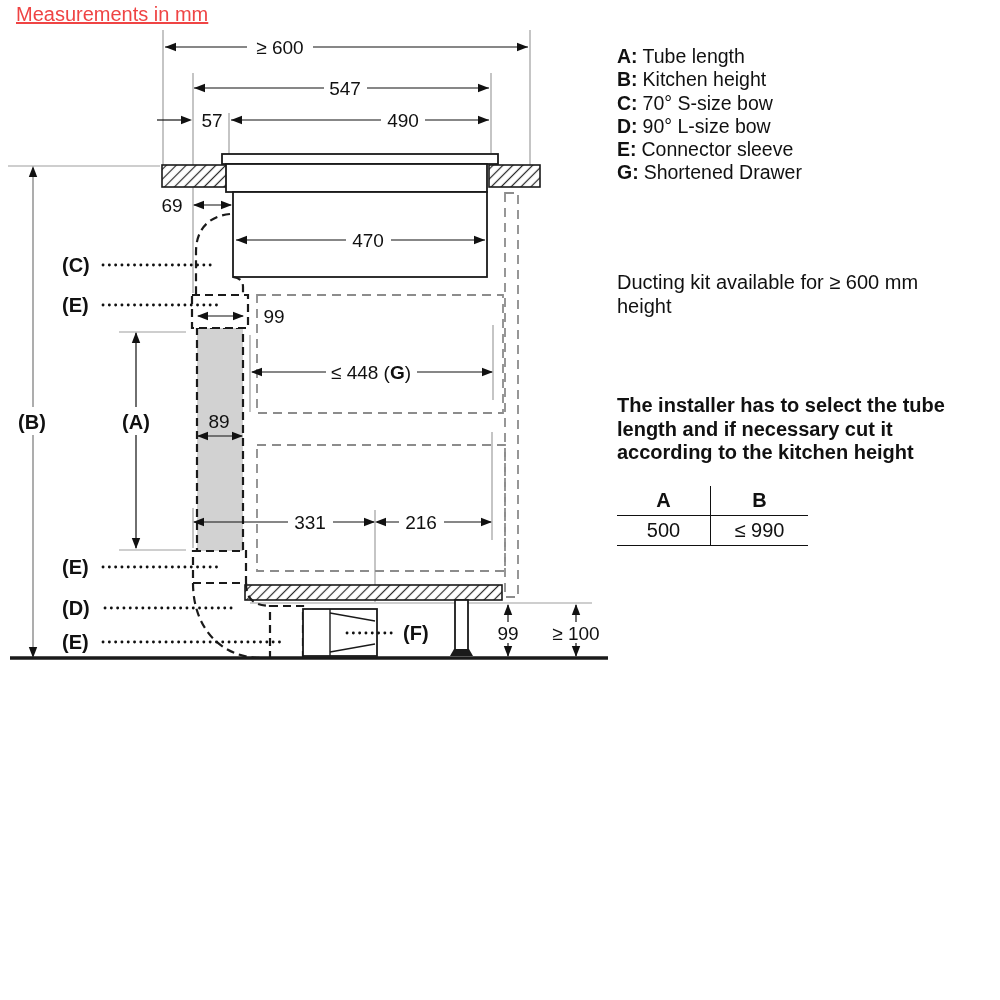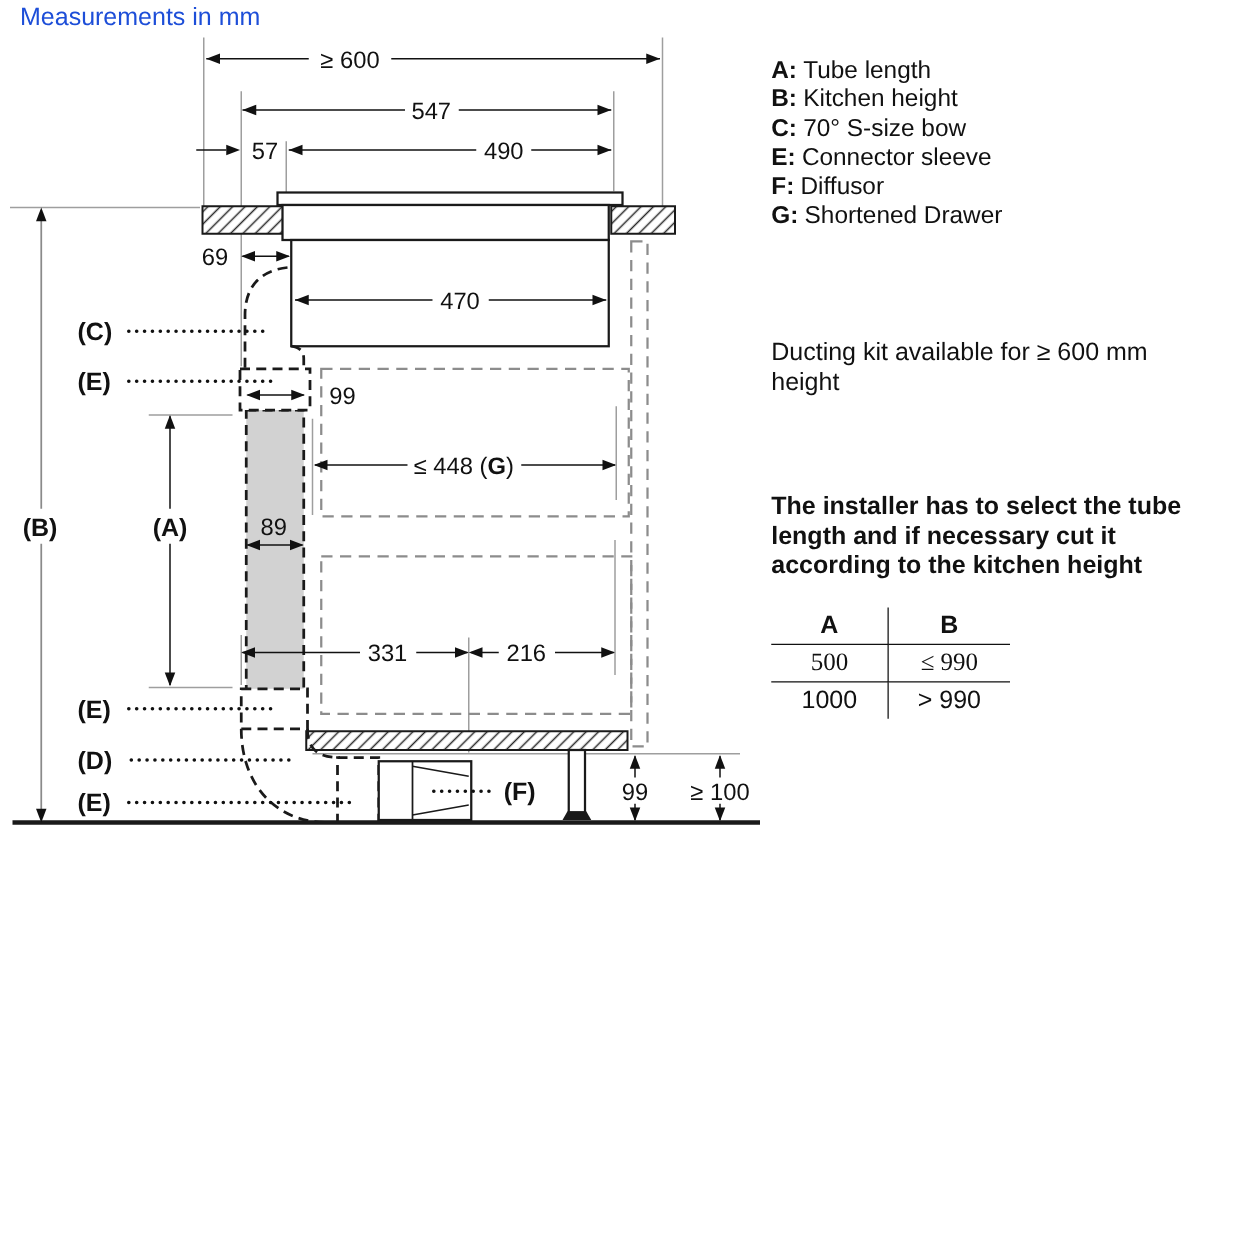--- a/index.html
+++ b/index.html
@@ -1,30 +1,30 @@
 <!DOCTYPE html>
 <html><head>
 <meta charset="utf-8">
 <style>
   html,body{margin:0;padding:0;background:#fff;}
   body{width:1000px;height:1000px;position:relative;font-family:"Liberation Sans",sans-serif;color:#111;}
-  .title{position:absolute;left:16px;top:3px;font-size:20px;color:#1d4ed8;}
+  .title{position:absolute;left:16px;top:3px;font-size:20px;color:#ef4444;text-decoration:underline;}
   svg{position:absolute;left:0;top:0;}
   .right-col{position:absolute;left:617px;top:0;width:378px;}
   .legend{position:absolute;left:0;top:33px;font-size:19.5px;line-height:23.3px;margin-top:12px;}
   .lg .k{font-weight:bold;margin-right:5px;}
   .note{position:absolute;left:0;font-size:20px;line-height:23.5px;margin-top:27px;}
   .note1{top:244px;}
   .note2{top:367px;font-weight:bold;}
   .spec-table{position:absolute;left:0;top:486px;border-collapse:collapse;font-size:20px;}
   .spec-table td{padding:0;margin:0;text-align:center;height:29px;border:0;}
   .spec-table .ca{width:93px;border-right:1.6px solid #111;}
   .spec-table .cb{width:97px;}
   .spec-table tr.hd td{font-weight:bold;border-bottom:1.6px solid #111;}
-  .spec-table tr.r1 td{border-bottom:1.6px solid #111;font-family:Liberation Serif, serif;}
+  .spec-table tr.r1 td{border-bottom:1.6px solid #111;}
   .spec-table tr.hd td.ca{border-right:1.6px solid #111;}
   
   .ref{stroke:#9e9e9e;stroke-width:1.2;fill:none;}
   .dim{stroke:#111;stroke-width:1.2;fill:none;}
   .dimB{stroke:#8a8a8a;stroke-width:1.4;fill:none;}
   .dimA{stroke:#333;stroke-width:1.4;fill:none;}
   .ah{fill:#111;stroke:none;}
   .duct{fill:none;stroke:#1a1a1a;stroke-width:2.2;stroke-dasharray:8 5;}
   .ductbox{fill:#fff;stroke:#1a1a1a;stroke-width:2.2;stroke-dasharray:8 5;}
   .tube{fill:#d2d2d2;stroke:#1a1a1a;stroke-width:2.2;stroke-dasharray:8 5;}
@@ -202,22 +202,22 @@
     <text class="call" x="32" y="429" text-anchor="middle">(B)</text>
     <text class="call" x="136" y="429" text-anchor="middle">(A)</text>
   </g>
 </svg>
 
 <div class="right-col">
   <div class="legend">
     <div class="lg"><span class="k">A:</span><span class="v">Tube length</span></div>
     <div class="lg"><span class="k">B:</span><span class="v">Kitchen height</span></div>
     <div class="lg"><span class="k">C:</span><span class="v">70° S-size bow</span></div>
+    <div class="lg"><span class="k">D:</span><span class="v">90° L-size bow</span></div>
     <div class="lg"><span class="k">E:</span><span class="v">Connector sleeve</span></div>
-    <div class="lg"><span class="k">F:</span><span class="v">Diffusor</span></div>
     <div class="lg"><span class="k">G:</span><span class="v">Shortened Drawer</span></div>
   </div>
 
   <div class="note note1">
     <div>Ducting kit available for ≥ 600 mm</div>
     <div>height</div>
   </div>
 
   <div class="note note2">
     <div>The installer has to select the tube</div>
@@ -228,19 +228,15 @@
   <table class="spec-table">
     <tbody>
         <tr class="hd">
       <td class="ca">A</td>
       <td class="cb">B</td>
     </tr>
     <tr class="r1">
       <td class="ca">500</td>
       <td class="cb">≤ 990</td>
     </tr>
-    <tr class="r2">
-      <td class="ca">1000</td>
-      <td class="cb">&gt; 990</td>
-    </tr>
   </tbody>
     </table>
 </div>
 
 </body></html>

